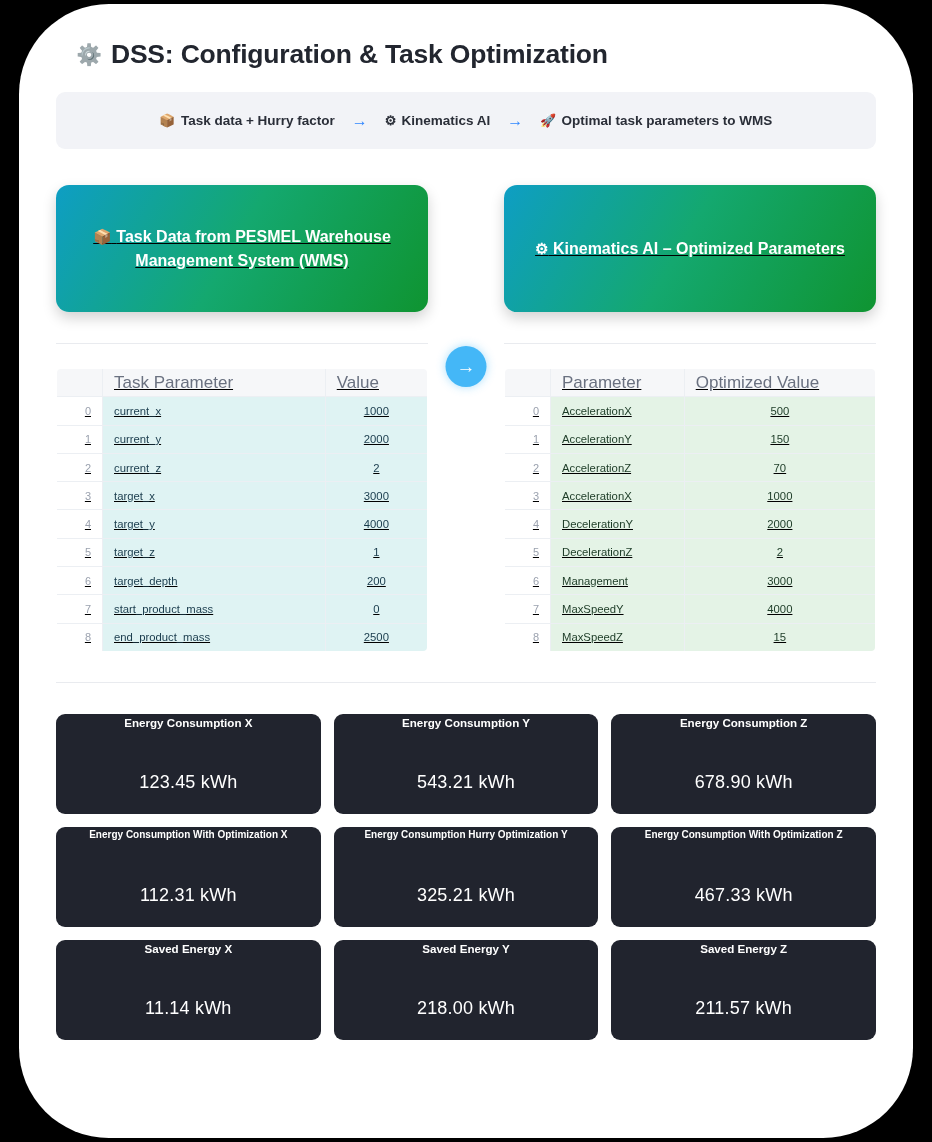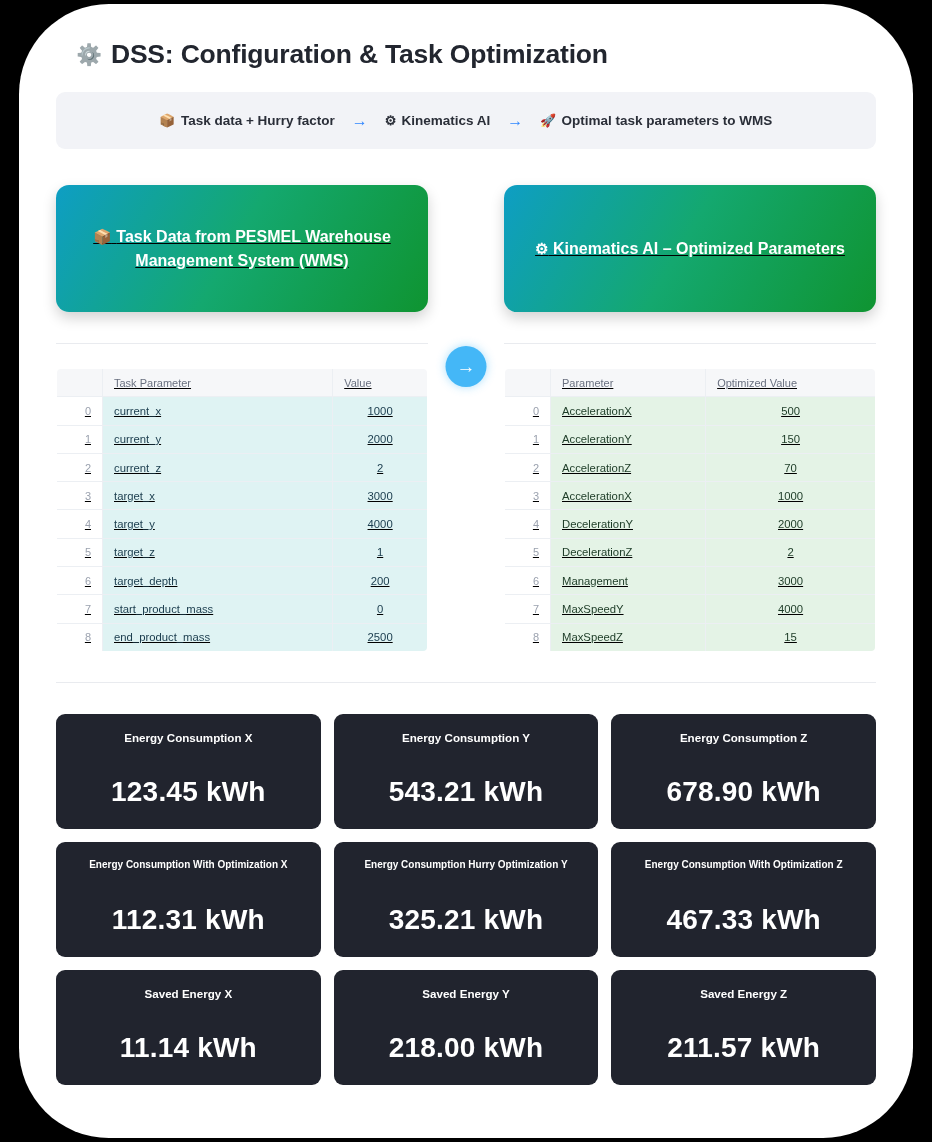--- a/index.html
+++ b/index.html
@@ -121,21 +121,21 @@
     border-bottom: 1px solid #eceff3;
     border-right: 1px solid #eceff3;
     font-weight: normal;
     white-space: nowrap;
     overflow: hidden;
   }
   table.datatable th {
     background: #f6f7f9;
     color: #6a7180;
     text-align: left;
-    font-size: 11px;
+    font-size: 17px;
   }
   table.datatable th.idx { width: 46px; }
   table.datatable td.idx {
     width: 46px;
     background: #ffffff;
     color: #9aa1ae;
     text-align: right;
     font-size: 11px;
   }
   table.datatable td.val { text-align: center; }
@@ -149,40 +149,40 @@
   
   .metrics {
     display: grid;
     grid-template-columns: repeat(3, 1fr);
     gap: 13px 13px;
     margin-top: 31px;
   }
   .metric-card {
     background: #21242e;
     border-radius: 9px;
-    height: 115px;
-    padding: 17px 10px 12px;
+    height: 100px;
+    padding: 2px 10px 12px;
     display: flex;
     flex-direction: column;
     align-items: center;
     color: #ffffff;
   }
   .metric-label {
     font-size: 11.6px;
     font-weight: bold;
     text-align: center;
     line-height: 1.2;
     white-space: nowrap;
   }
   .metric-card.narrow .metric-label { font-size: 10px; }
   .metric-value {
     margin-top: auto;
     margin-bottom: 9px;
-    font-size: 28px;
-    font-weight: bold;
+    font-size: 18px;
+    font-weight: normal;
     letter-spacing: 0.2px;
   }
 </style>
 </head>
 <body>
 
 <div id="app-shell">
   <div id="page">
 
     <div class="page-title">

